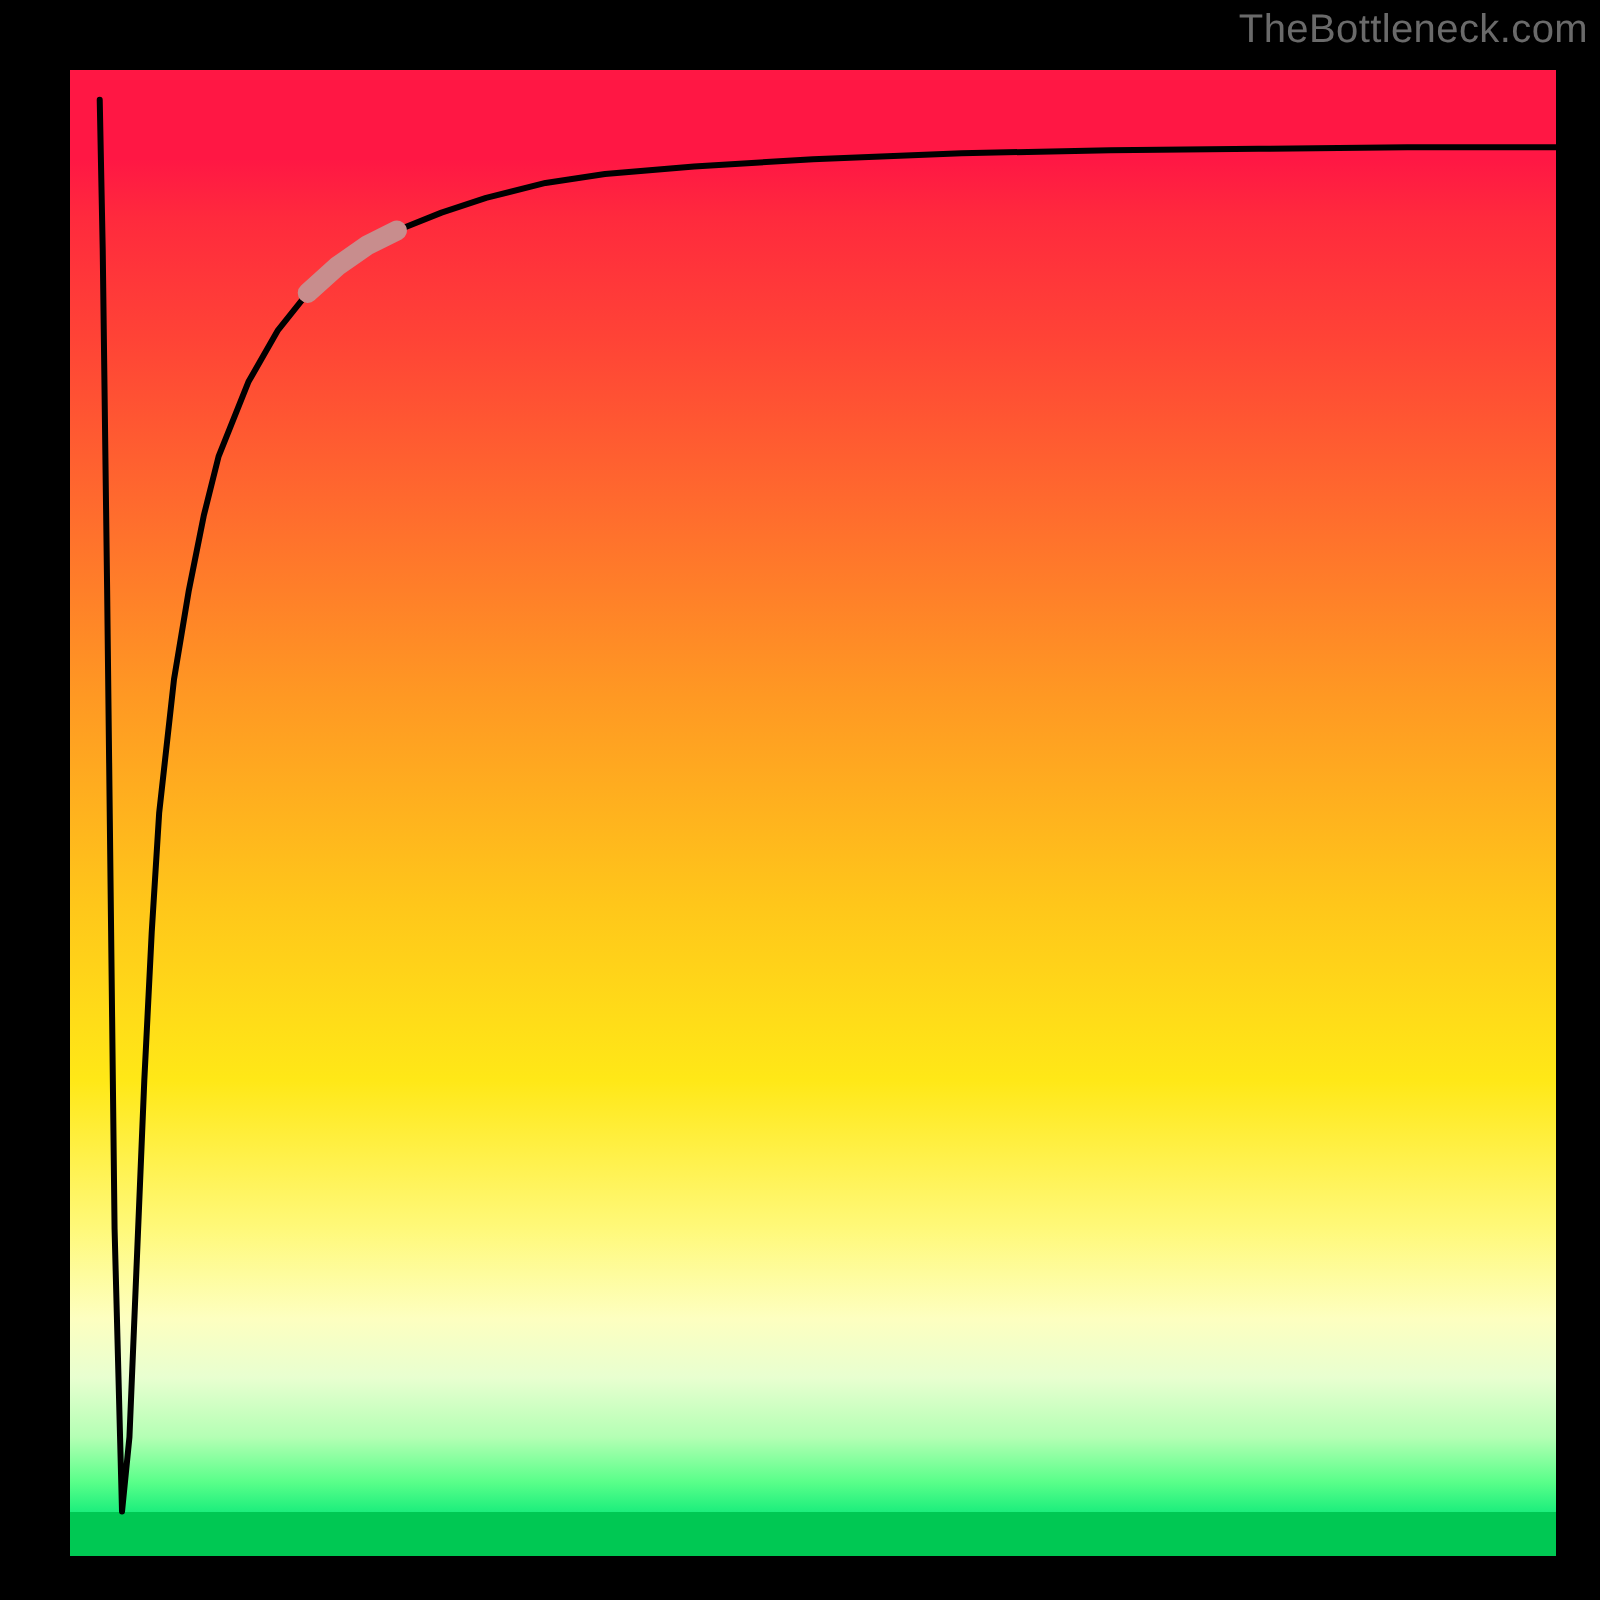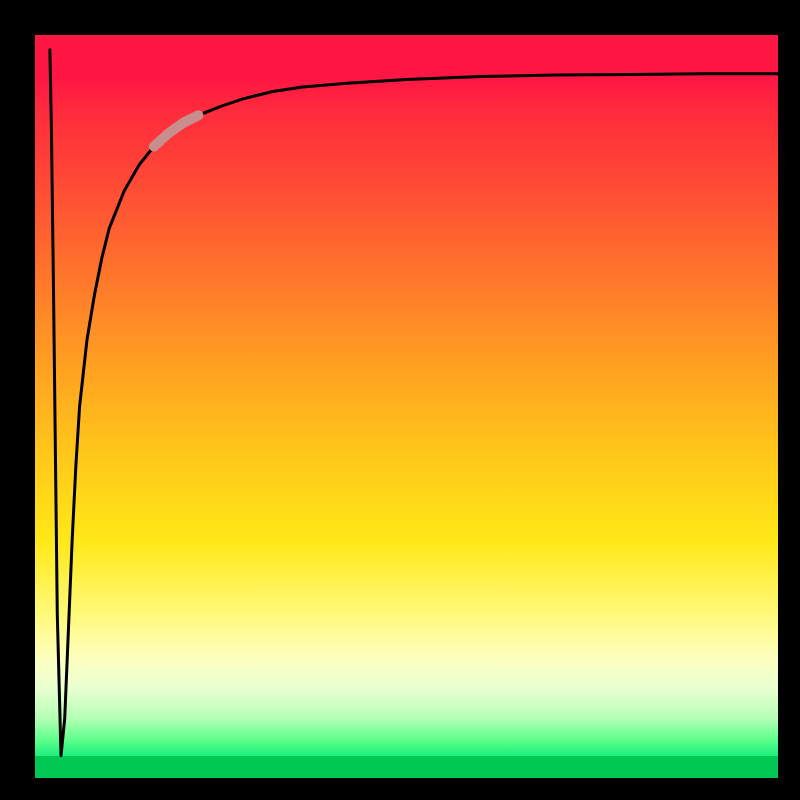--- a/index.html
+++ b/index.html
@@ -71,20 +71,21 @@
     bottom: 0;
     height: 22px;
     background: #00c853;
     z-index: 1;
   }
 </style>
 </head>
 <body>
 
 <div class="frame">
+  <div class="watermark">TheBottleneck.com</div>
 
   <div class="plot-area">
     <div class="gradient-bg"></div>
     <div class="bottom-band"></div>
     <svg class="curve" viewBox="0 0 743 743" preserveAspectRatio="none">
       <path id="main-curve" fill="none" stroke="#000000" stroke-width="3" stroke-linejoin="round" stroke-linecap="round" d="M14.86 14.86 L16.35 89.16 L18.57 260.05 L22.29 579.54 L26.01 720.71 L29.72 683.56 L33.44 594.40 L37.15 505.24 L40.87 430.94 L44.58 371.50 L52.01 304.63 L59.44 260.05 L66.87 222.90 L74.30 193.18 L89.16 156.03 L104.02 130.02 L118.88 111.45 L133.74 98.08 L148.60 87.67 L163.46 80.24 L185.75 71.33 L208.04 63.90 L237.76 56.47 L267.48 52.01 L312.06 48.29 L371.50 44.58 L445.80 41.61 L520.10 40.12 L594.40 39.38 L668.70 38.64 L743.00 38.64"></path>
       <path id="highlight-seg" fill="none" stroke="#c88d8d" stroke-width="10" stroke-linecap="round" d="M118.88 111.45 L133.74 98.08 L148.60 87.67 L163.46 80.24"></path>
     </svg>
   </div>
 </div>

